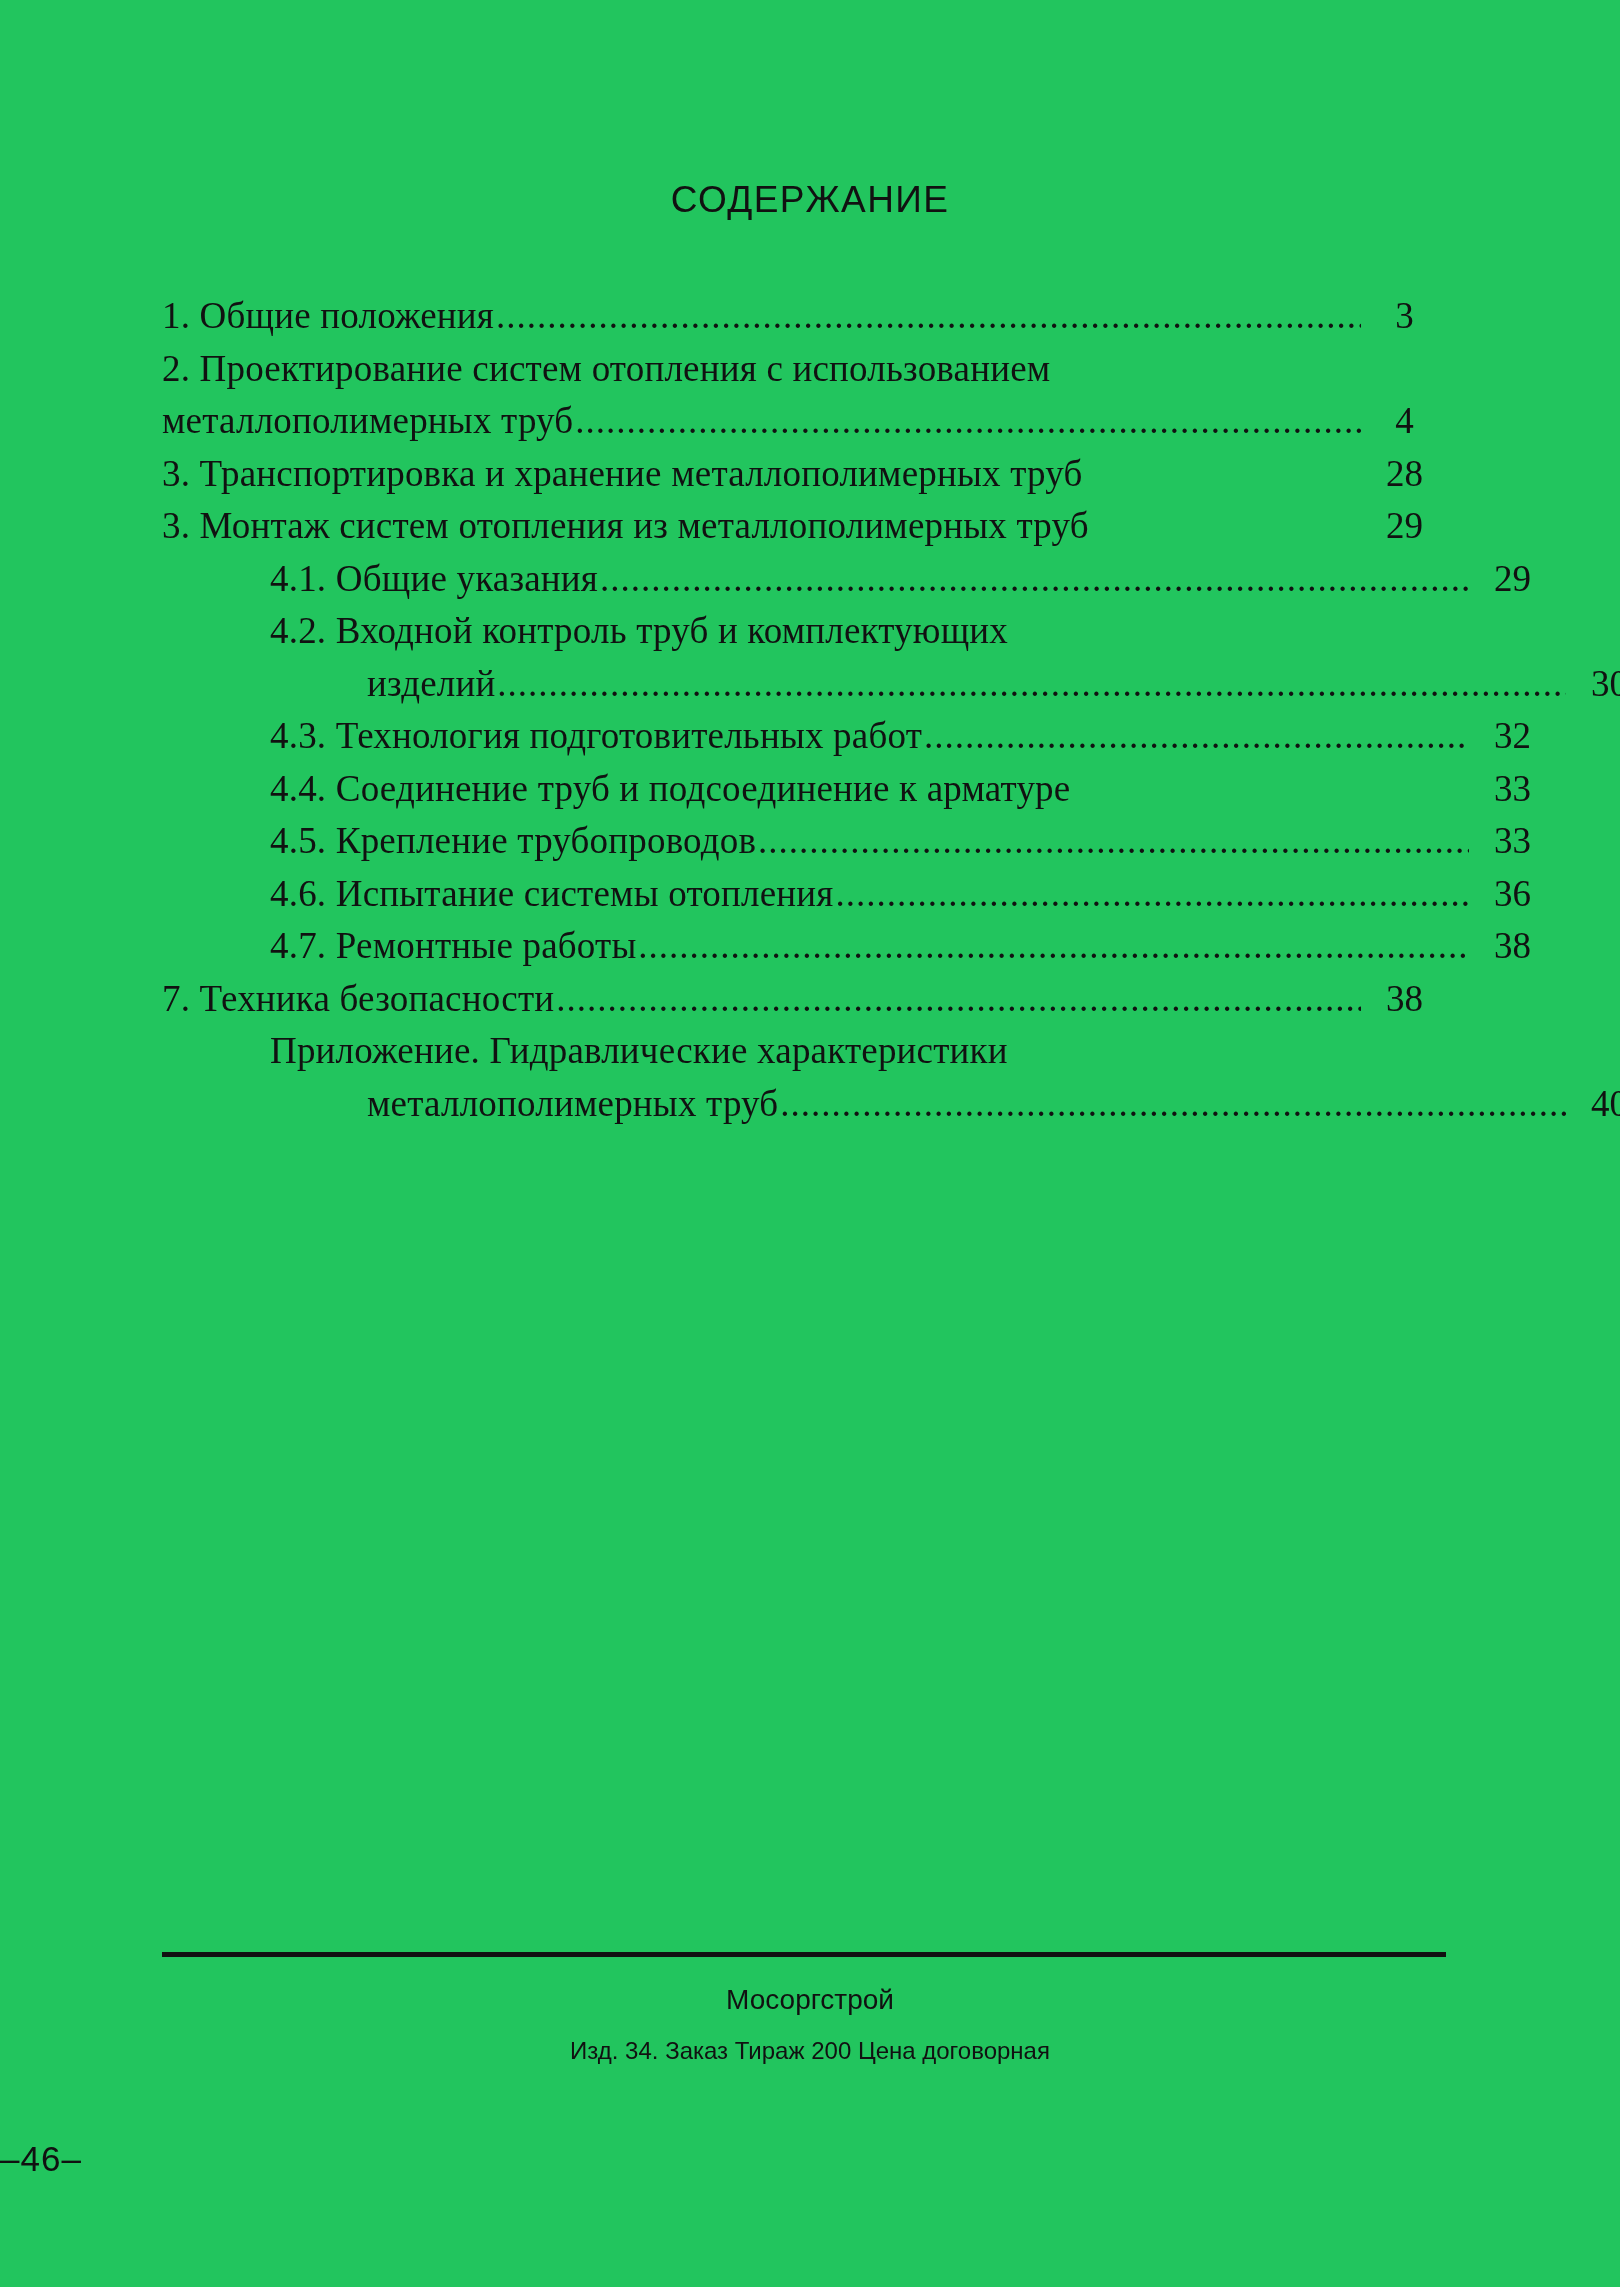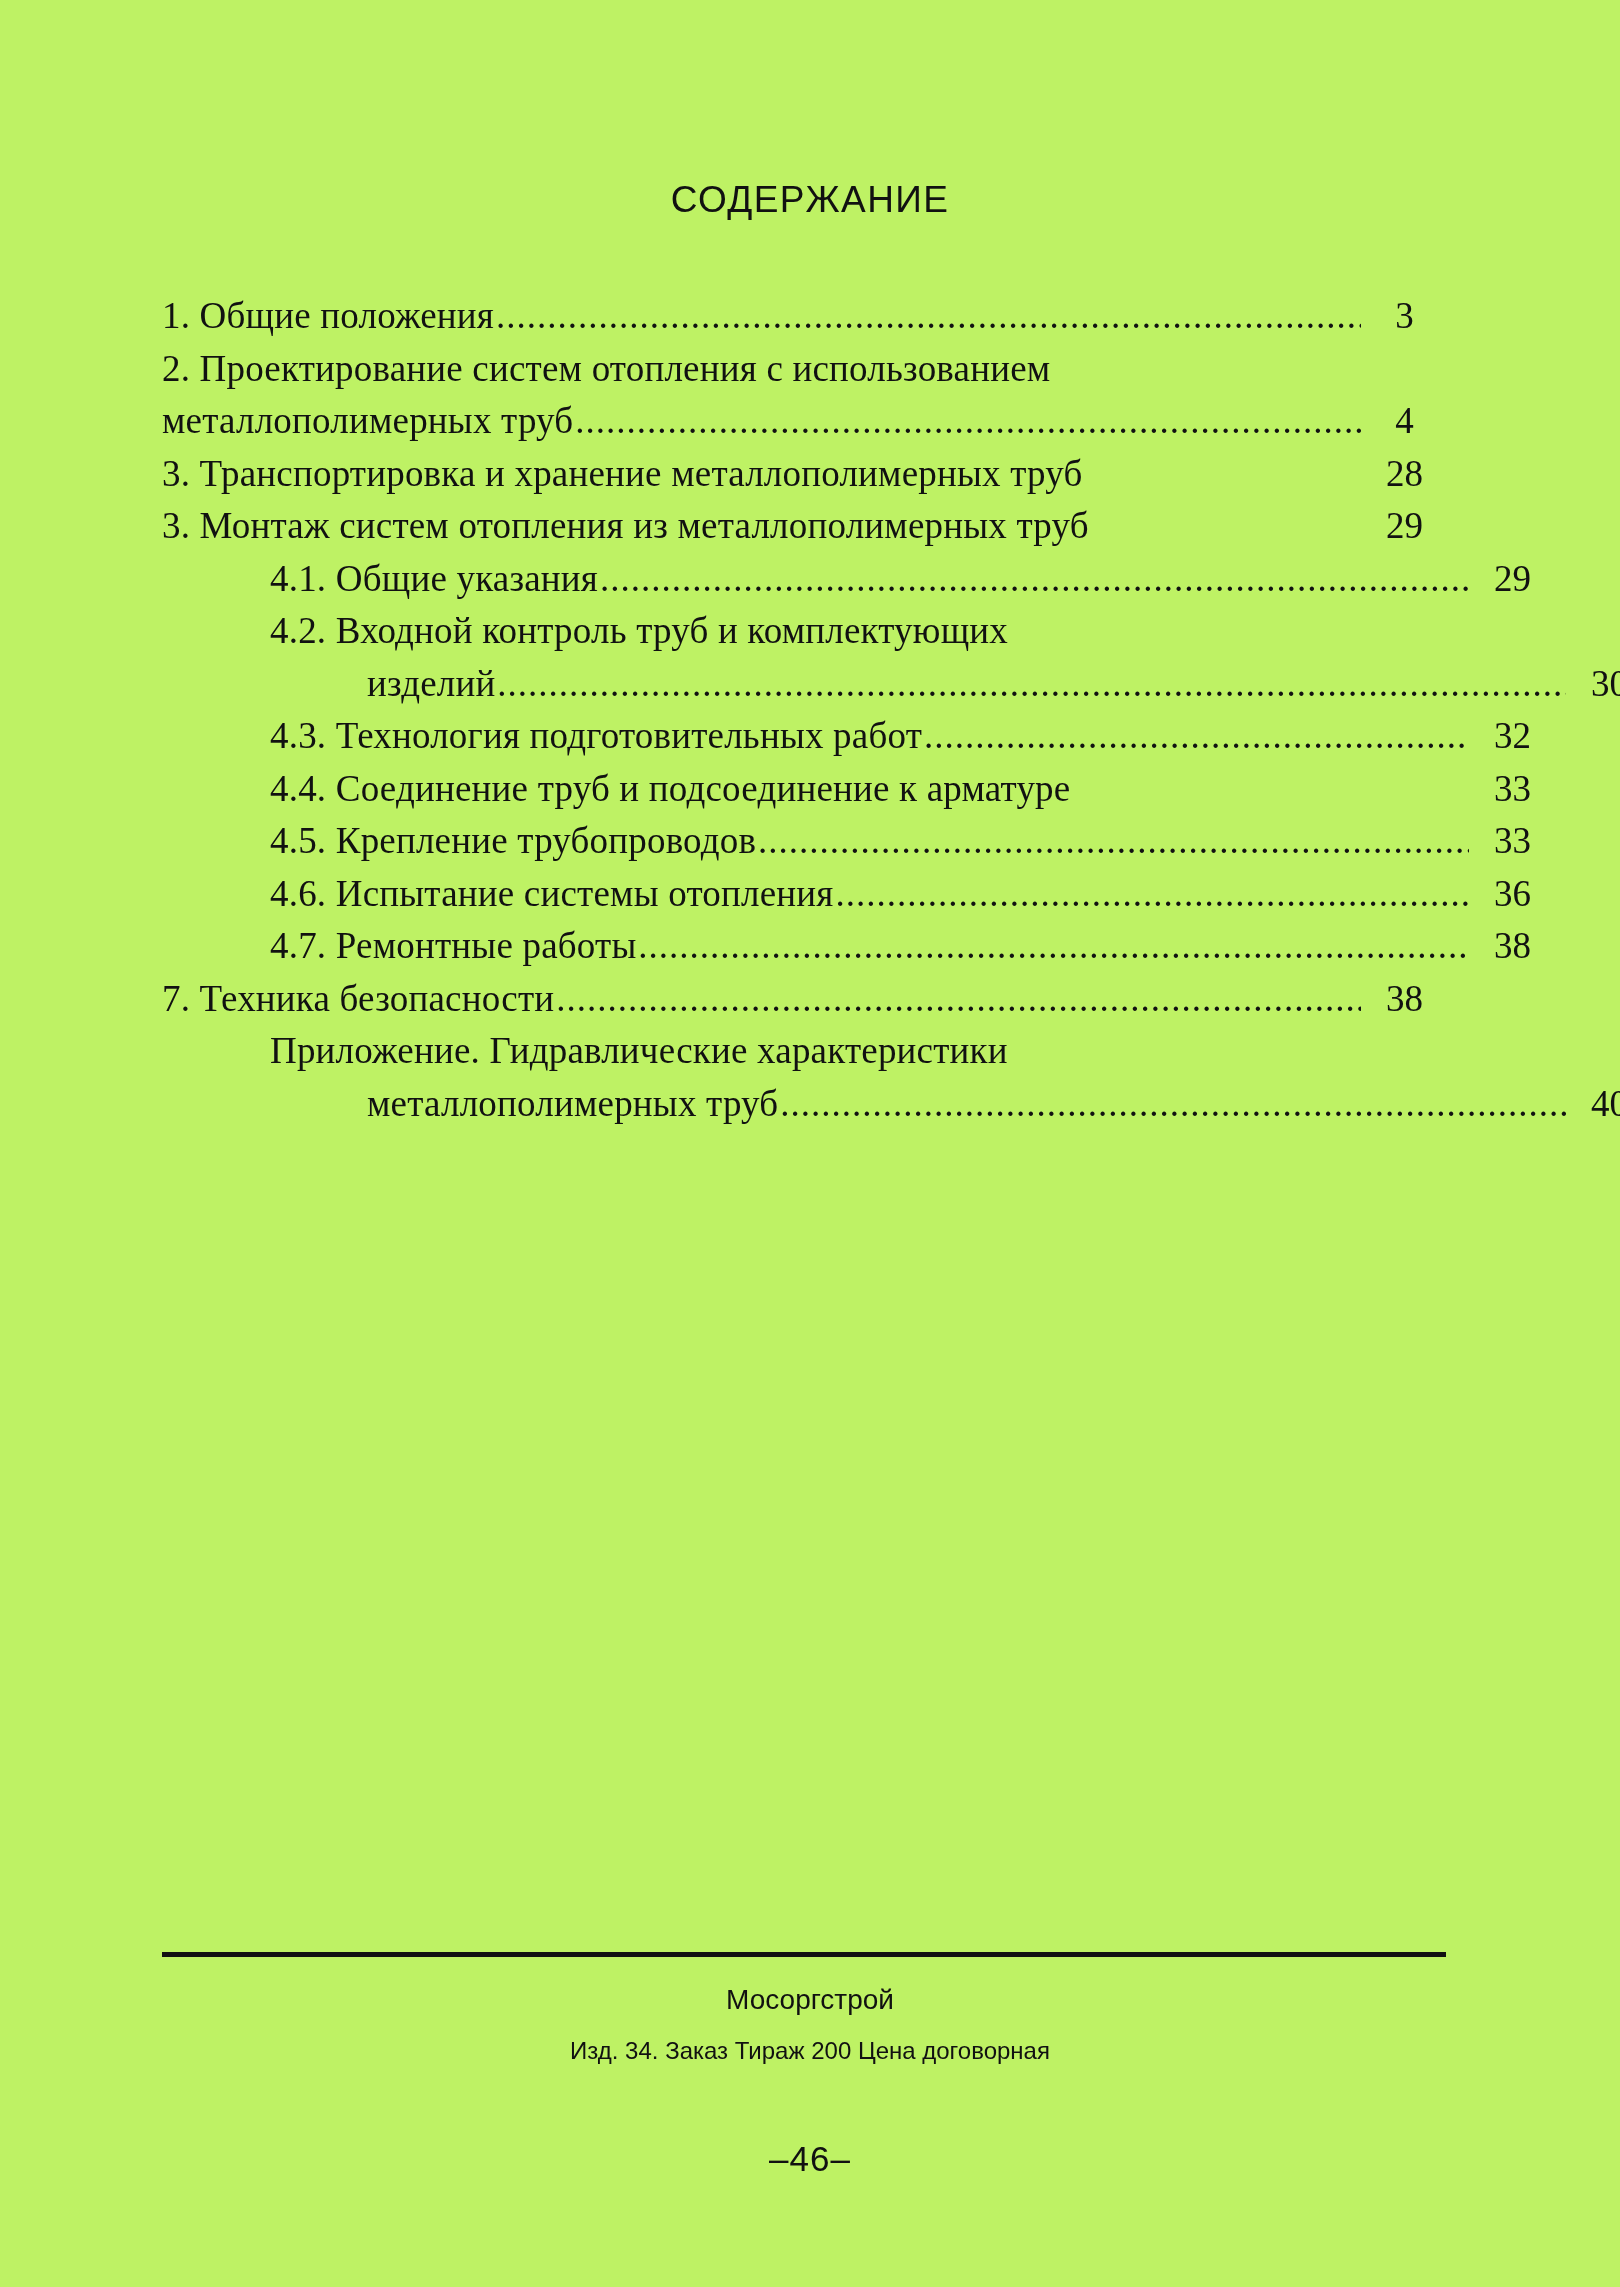--- a/index.html
+++ b/index.html
@@ -13,21 +13,21 @@
     position: relative;
     font-family: "Liberation Sans", sans-serif;
     color: #111111;
     overflow: hidden;
   }
   .page {
     position: absolute;
     left: 0; top: 0;
     width: 1620px;
     height: 2287px;
-    background: #bef264;
+    background: #22c55e;
   }
   .title {
     position: absolute;
     left: 0;
     top: 179px;
     width: 1620px;
     text-align: center;
     font-size: 37px;
     letter-spacing: 1.4px;
     font-family: "Liberation Sans", sans-serif;
@@ -95,21 +95,21 @@
     top: 2037px;
     width: 1620px;
     text-align: center;
     font-size: 24px;
   }
   .page-number {
     position: absolute;
     left: 0;
     top: 2139px;
     width: 1620px;
-    text-align: center;
+    text-align: left;
     font-size: 35px;
     letter-spacing: 1px;
   }
 </style>
 </head>
 <body>
 
 <div class="page">
 
   <div class="title">СОДЕРЖАНИЕ</div>

